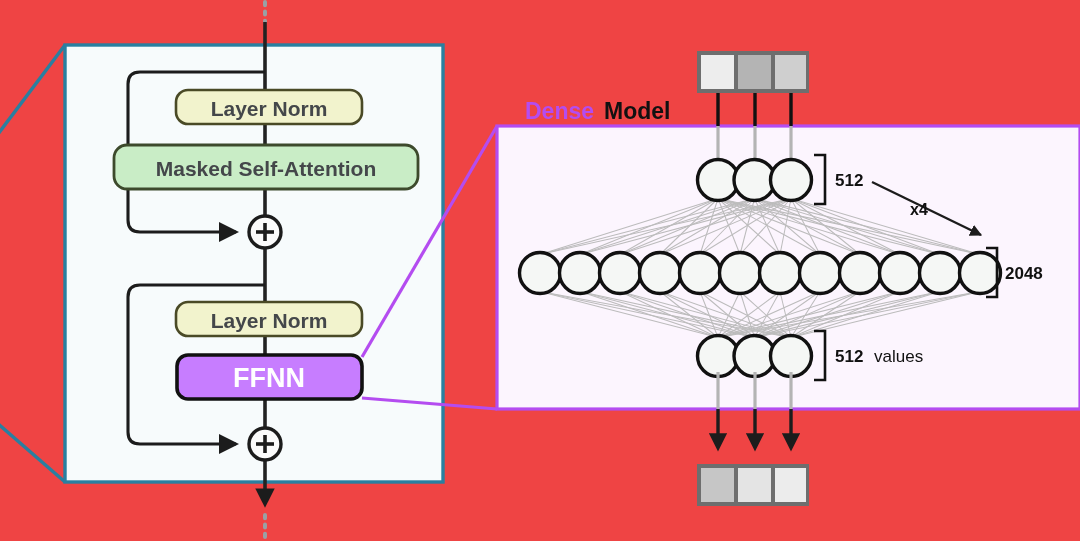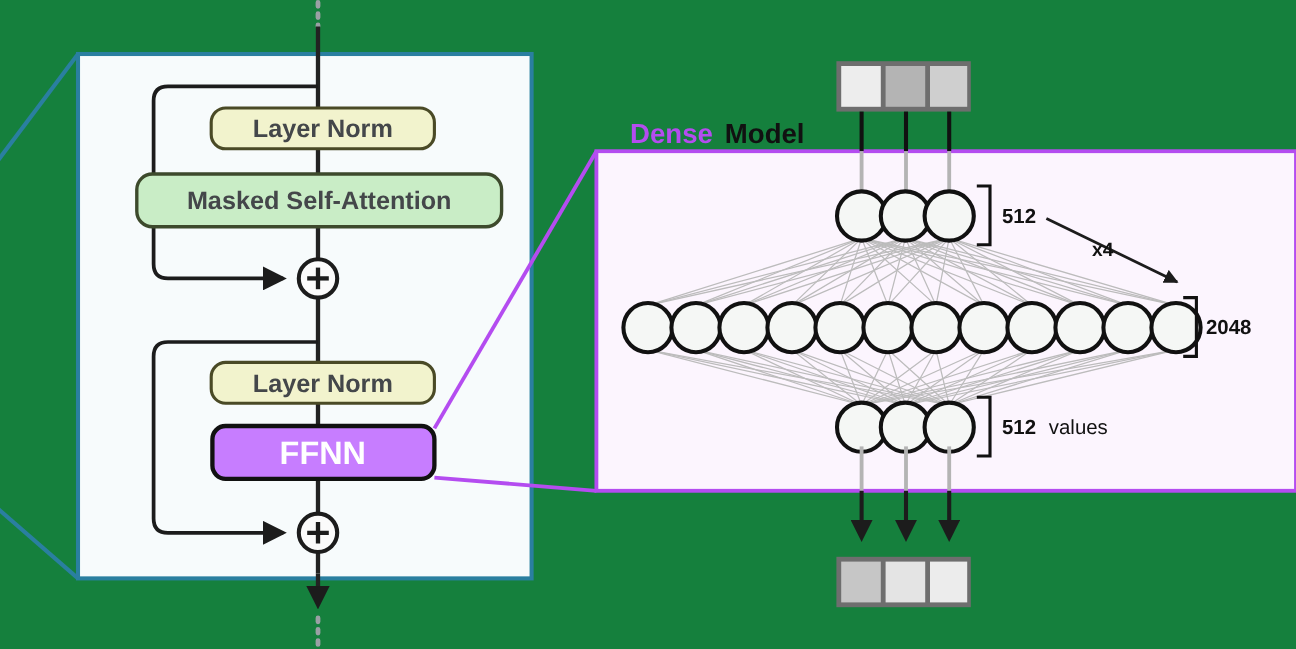--- a/index.html
+++ b/index.html
@@ -1,21 +1,21 @@
 <!DOCTYPE html>
 <html><head>
 <meta charset="utf-8">
 <title>Transformer Block / Dense Model Diagram</title>
 <style>
   html,body{margin:0;padding:0;background:#ffffff;}
   body{
     font-family:"Liberation Sans","DejaVu Sans",sans-serif;
     width:1080px;height:541px;overflow:hidden;
   }
-  #stage{position:relative;width:1080px;height:541px;background:#15803d;}
+  #stage{position:relative;width:1080px;height:541px;background:#ef4444;}
   #svg-root{position:absolute;left:0;top:0;width:1080px;height:541px;}
 
   
   .lbl-block{
     font-family:"Liberation Sans","DejaVu Sans",sans-serif;
     font-weight:bold;font-size:21px;fill:#44474a;
     text-anchor:middle;dominant-baseline:central;
   }
   .lbl-ffnn{
     font-family:"Liberation Sans","DejaVu Sans",sans-serif;

